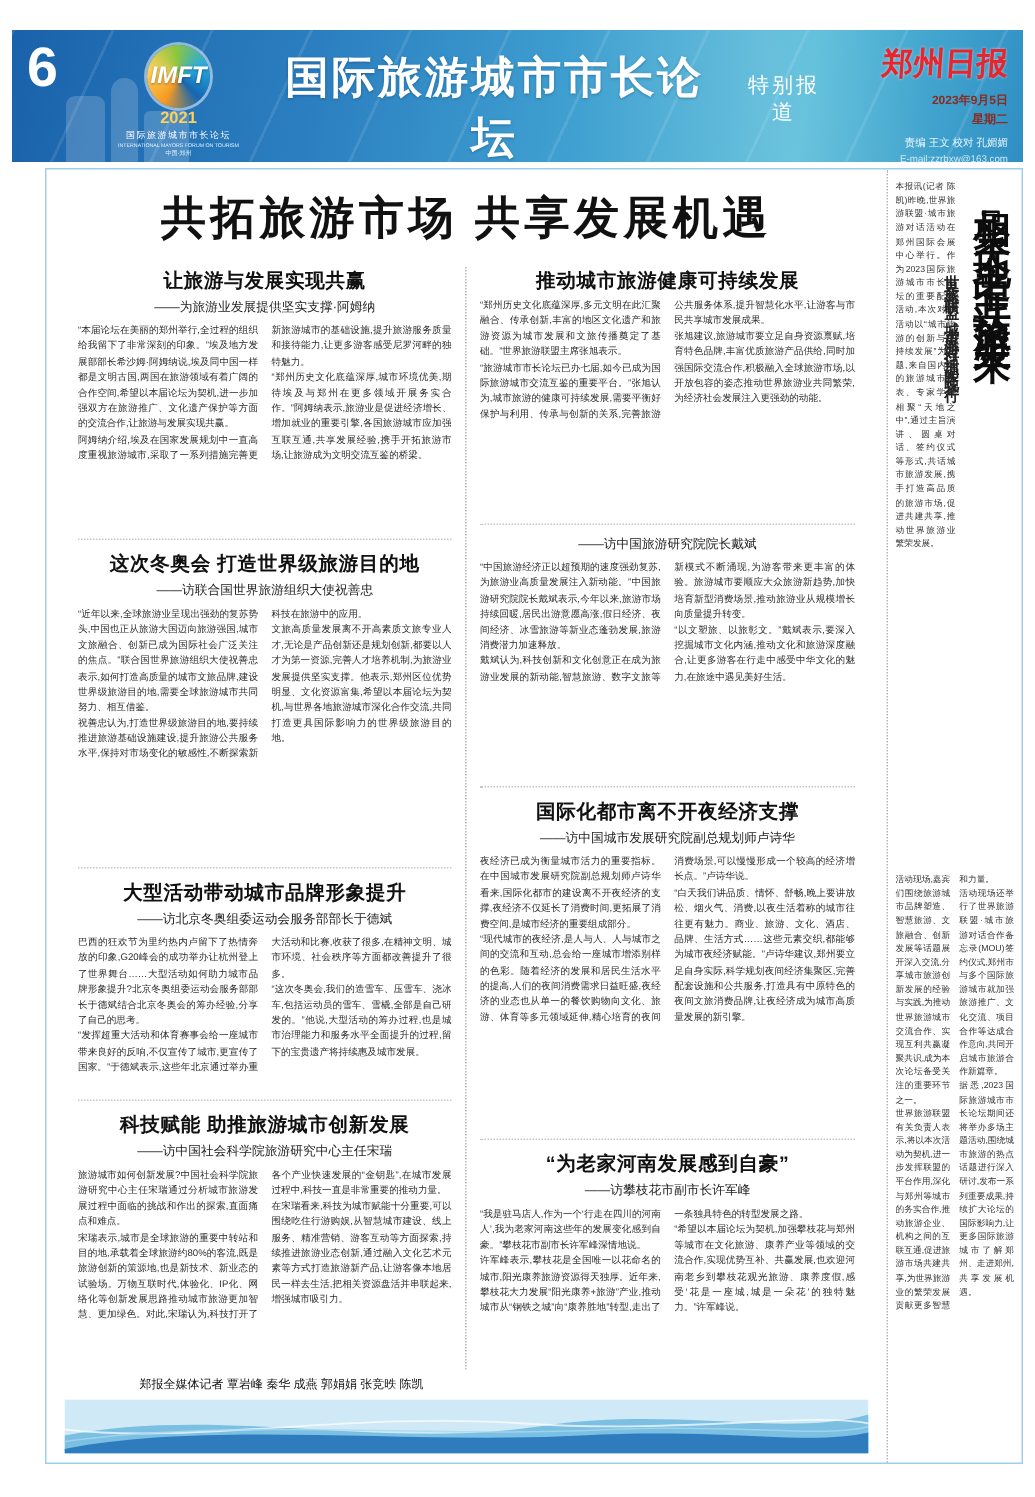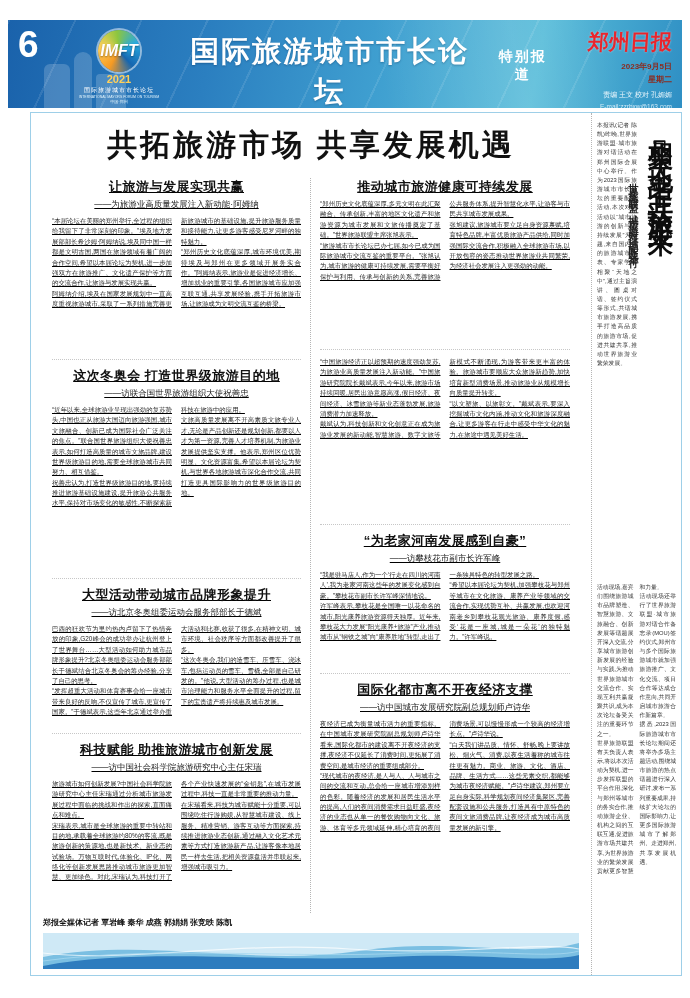--- a/index.html
+++ b/index.html
@@ -24,43 +24,43 @@
     background:conic-gradient(from 210deg,#f59a23,#ffd05a,#8dc63f,#27a9e0,#1566b0,#f59a23);
     box-shadow:0 0 0 2px rgba(255,255,255,0.5); }
   .logo-imft { position:absolute; left:0; right:0; top:12px; color:#fff; font-weight:bold; font-style:italic; font-size:16px; text-shadow:0 1px 2px rgba(0,0,0,0.4); }
   .logo-year { color:#ffd05a; font-weight:bold; font-size:11px; margin-top:1px; }
   .logo-cap1 { color:#fff; font-size:6px; letter-spacing:1px; margin-top:1px; }
   .logo-cap2 { color:#dff2fb; font-size:3.5px; }
   .logo-cap3 { color:#dff2fb; font-size:4px; }
   .band-center { position:relative; z-index:2; flex:1; text-align:center; padding-top:12px; }
   .band-title-row { display:flex; justify-content:center; align-items:baseline; gap:10px; }
   .band-title { color:#fff; font-size:29px; font-weight:900; letter-spacing:2px; text-shadow:0 1px 2px rgba(0,40,80,0.35); }
-  .band-subtitle { color:#fff; font-size:14px; font-weight:bold; letter-spacing:2px; }
+  .band-subtitle { color:#fff; font-size:14px; font-weight:normal; letter-spacing:2px; }
   .band-right { position:relative; z-index:2; width:128px; padding:8px 10px 0 0; text-align:right; }
   .masthead { color:#e8252c; font-size:21px; font-weight:900; font-family:"Liberation Serif", serif; transform:skew(-4deg); text-shadow:0 0 2px rgba(255,255,255,0.55); }
   .band-date { color:#8c2a1e; font-size:8px; font-weight:bold; margin-top:5px; }
   .band-week { color:#8c2a1e; font-size:8px; font-weight:bold; margin-top:2px; }
   .band-editors { color:#eaf6fc; font-size:7px; margin-top:5px; }
   .band-email { color:#cfe9f6; font-size:6.5px; margin-top:3px; }
 
   
   .content { position:absolute; left:30px; top:112px; width:652px; height:864px;
     border:1px solid #9ecfe8; background:#fff; display:flex; }
   .main-area { width:560px; display:flex; flex-direction:column; padding:8px 12px 6px 12px; }
   .headline { text-align:center; font-size:30px; font-weight:900; color:#111; letter-spacing:3px; margin:4px 0 12px; }
   .cols { flex:1; display:flex; overflow:hidden; }
-  .main-col { width:50%; padding:0 9px;text-decoration:underline; }
+  .main-col { width:50%; padding:0 9px; }
   .main-col.left { border-right:1px dotted #b5b5b5; }
   .sec { overflow:hidden; border-bottom:1px dotted #c7c7c7; margin-bottom:7px; padding-bottom:4px; }
   .sec:last-child { border-bottom:none; }
   .sec-head { text-align:center; font-weight:bold; font-size:13px; color:#111; letter-spacing:0.5px; margin-bottom:3px; }
   .sec-byline { text-align:center; font-size:8.5px; color:#222; margin-bottom:5px; }
   .sec-body { font-size:6.4px; line-height:1.62; text-align:justify; color:#2b2b2b;
     column-count:2; column-gap:9px; white-space:pre-line; }
-  .credit { width:54%; text-align:left; font-size:8px; font-weight:bold; color:#111; margin:4px 0 5px; }
+  .credit { width:54%; text-align:center; font-size:8px; font-weight:normal; color:#111; margin:4px 0 5px; }
   .wave { width:100%; height:36px; display:block; }
 
   
   .sidebar { position:relative; flex:1; border-left:1px dotted #b5b5b5; }
   .side-text-top { position:absolute; left:5px; top:8px; width:40px; height:452px; overflow:hidden;
     font-size:5.8px; line-height:1.58; text-align:justify; color:#333; white-space:pre-line; }
   .side-title { position:absolute; right:3px; top:6px; height:470px; writing-mode:vertical-rl;
     font-size:25px; font-weight:900; color:#0d0d0d; letter-spacing:7px; }
   .side-subtitle { position:absolute; right:41px; top:62px; height:340px; writing-mode:vertical-rl;
     font-size:10px; font-weight:bold; color:#222; letter-spacing:4px; }
@@ -106,21 +106,21 @@
   </div>
 
   <div class="content">
     <div class="main-area">
       <div class="headline">共拓旅游市场 共享发展机遇</div>
 
       <div class="cols">
         <div class="main-col left">
           <div class="sec" style="height:182px">
             <div class="sec-head">让旅游与发展实现共赢</div>
-            <div class="sec-byline">——为旅游业高质量发展注入新动能·阿姆纳</div>
+            <div class="sec-byline">——为旅游业发展提供坚实支撑·阿姆纳</div>
             <div class="sec-body">“本届论坛在美丽的郑州举行,全过程的组织给我留下了非常深刻的印象。”埃及地方发展部部长希沙姆·阿姆纳说,埃及同中国一样都是文明古国,两国在旅游领域有着广阔的合作空间,希望以本届论坛为契机,进一步加强双方在旅游推广、文化遗产保护等方面的交流合作,让旅游与发展实现共赢。
 阿姆纳介绍,埃及在国家发展规划中一直高度重视旅游城市,采取了一系列措施完善更新旅游城市的基础设施,提升旅游服务质量和接待能力,让更多游客感受尼罗河畔的独特魅力。
 “郑州历史文化底蕴深厚,城市环境优美,期待埃及与郑州在更多领域开展务实合作。”阿姆纳表示,旅游业是促进经济增长、增加就业的重要引擎,各国旅游城市应加强互联互通,共享发展经验,携手开拓旅游市场,让旅游成为文明交流互鉴的桥梁。</div>
           </div>
           <div class="sec" style="height:212px">
             <div class="sec-head">这次冬奥会 打造世界级旅游目的地</div>
             <div class="sec-byline">——访联合国世界旅游组织大使祝善忠</div>
             <div class="sec-body">“近年以来,全球旅游业呈现出强劲的复苏势头,中国也正从旅游大国迈向旅游强国,城市文旅融合、创新已成为国际社会广泛关注的焦点。”联合国世界旅游组织大使祝善忠表示,如何打造高质量的城市文旅品牌,建设世界级旅游目的地,需要全球旅游城市共同努力、相互借鉴。
 祝善忠认为,打造世界级旅游目的地,要持续推进旅游基础设施建设,提升旅游公共服务水平,保持对市场变化的敏感性,不断探索新科技在旅游中的应用。
 文旅高质量发展离不开高素质文旅专业人才,无论是产品创新还是规划创新,都要以人才为第一资源,完善人才培养机制,为旅游业发展提供坚实支撑。他表示,郑州区位优势明显、文化资源富集,希望以本届论坛为契机,与世界各地旅游城市深化合作交流,共同打造更具国际影响力的世界级旅游目的地。</div>
@@ -142,37 +142,38 @@
         </div>
 
         <div class="main-col">
           <div class="sec" style="height:172px">
             <div class="sec-head">推动城市旅游健康可持续发展</div>
             <div class="sec-body">“郑州历史文化底蕴深厚,多元文明在此汇聚融合、传承创新,丰富的地区文化遗产和旅游资源为城市发展和文旅传播奠定了基础。”世界旅游联盟主席张旭表示。
 “旅游城市市长论坛已办七届,如今已成为国际旅游城市交流互鉴的重要平台。”张旭认为,城市旅游的健康可持续发展,需要平衡好保护与利用、传承与创新的关系,完善旅游公共服务体系,提升智慧化水平,让游客与市民共享城市发展成果。
 张旭建议,旅游城市要立足自身资源禀赋,培育特色品牌,丰富优质旅游产品供给,同时加强国际交流合作,积极融入全球旅游市场,以开放包容的姿态推动世界旅游业共同繁荣,为经济社会发展注入更强劲的动能。</div>
           </div>
           <div class="sec" style="height:168px">
+            <div class="sec-byline">——访中国旅游研究院院长戴斌</div>
             <div class="sec-body">“中国旅游经济正以超预期的速度强劲复苏,为旅游业高质量发展注入新动能。”中国旅游研究院院长戴斌表示,今年以来,旅游市场持续回暖,居民出游意愿高涨,假日经济、夜间经济、冰雪旅游等新业态蓬勃发展,旅游消费潜力加速释放。
 戴斌认为,科技创新和文化创意正在成为旅游业发展的新动能,智慧旅游、数字文旅等新模式不断涌现,为游客带来更丰富的体验。旅游城市要顺应大众旅游新趋势,加快培育新型消费场景,推动旅游业从规模增长向质量提升转变。
 “以文塑旅、以旅彰文。”戴斌表示,要深入挖掘城市文化内涵,推动文化和旅游深度融合,让更多游客在行走中感受中华文化的魅力,在旅途中遇见美好生活。</div>
+          </div>
+          <div class="sec" style="height:228px">
+            <div class="sec-head">国际化都市离不开夜经济支撑</div>
+            <div class="sec-byline">——访中国城市发展研究院副总规划师卢诗华</div>
+            <div class="sec-body">夜经济已成为衡量城市活力的重要指标。在中国城市发展研究院副总规划师卢诗华看来,国际化都市的建设离不开夜经济的支撑,夜经济不仅延长了消费时间,更拓展了消费空间,是城市经济的重要组成部分。
+“现代城市的夜经济,是人与人、人与城市之间的交流和互动,总会给一座城市增添别样的色彩。随着经济的发展和居民生活水平的提高,人们的夜间消费需求日益旺盛,夜经济的业态也从单一的餐饮购物向文化、旅游、体育等多元领域延伸,精心培育的夜间消费场景,可以慢慢形成一个较高的经济增长点。”卢诗华说。
+“白天我们讲品质、情怀、舒畅,晚上要讲放松、烟火气、消费,以夜生活着称的城市往往更有魅力。商业、旅游、文化、酒店、品牌、生活方式……这些元素交织,都能够为城市夜经济赋能。”卢诗华建议,郑州要立足自身实际,科学规划夜间经济集聚区,完善配套设施和公共服务,打造具有中原特色的夜间文旅消费品牌,让夜经济成为城市高质量发展的新引擎。</div>
           </div>
           <div class="sec" style="height:142px">
             <div class="sec-head">“为老家河南发展感到自豪”</div>
             <div class="sec-byline">——访攀枝花市副市长许军峰</div>
             <div class="sec-body">“我是驻马店人,作为一个‘行走在四川的河南人’,我为老家河南这些年的发展变化感到自豪。”攀枝花市副市长许军峰深情地说。
 许军峰表示,攀枝花是全国唯一以花命名的城市,阳光康养旅游资源得天独厚。近年来,攀枝花大力发展“阳光康养+旅游”产业,推动城市从“钢铁之城”向“康养胜地”转型,走出了一条独具特色的转型发展之路。
 “希望以本届论坛为契机,加强攀枝花与郑州等城市在文化旅游、康养产业等领域的交流合作,实现优势互补、共赢发展,也欢迎河南老乡到攀枝花观光旅游、康养度假,感受‘花是一座城,城是一朵花’的独特魅力。”许军峰说。</div>
-          </div>
-          <div class="sec" style="height:228px">
-            <div class="sec-head">国际化都市离不开夜经济支撑</div>
-            <div class="sec-byline">——访中国城市发展研究院副总规划师卢诗华</div>
-            <div class="sec-body">夜经济已成为衡量城市活力的重要指标。在中国城市发展研究院副总规划师卢诗华看来,国际化都市的建设离不开夜经济的支撑,夜经济不仅延长了消费时间,更拓展了消费空间,是城市经济的重要组成部分。
-“现代城市的夜经济,是人与人、人与城市之间的交流和互动,总会给一座城市增添别样的色彩。随着经济的发展和居民生活水平的提高,人们的夜间消费需求日益旺盛,夜经济的业态也从单一的餐饮购物向文化、旅游、体育等多元领域延伸,精心培育的夜间消费场景,可以慢慢形成一个较高的经济增长点。”卢诗华说。
-“白天我们讲品质、情怀、舒畅,晚上要讲放松、烟火气、消费,以夜生活着称的城市往往更有魅力。商业、旅游、文化、酒店、品牌、生活方式……这些元素交织,都能够为城市夜经济赋能。”卢诗华建议,郑州要立足自身实际,科学规划夜间经济集聚区,完善配套设施和公共服务,打造具有中原特色的夜间文旅消费品牌,让夜经济成为城市高质量发展的新引擎。</div>
           </div>
         </div>
       </div>
 
       <div class="credit">郑报全媒体记者 覃岩峰 秦华 成燕 郭娟娟 张竞昳 陈凯</div>
 
       <svg class="wave" viewBox="0 0 560 36" preserveAspectRatio="none">
         <rect width="560" height="36" fill="#cfe9f6"></rect>
         <path d="M0,24 C110,4 220,34 330,18 C430,4 500,26 560,10 L560,36 L0,36 Z" fill="#7bbfe2"></path>
         <path d="M0,33 C100,14 240,30 360,24 C460,19 520,31 560,22 L560,36 L0,36 Z" fill="#2e7cbe"></path>

